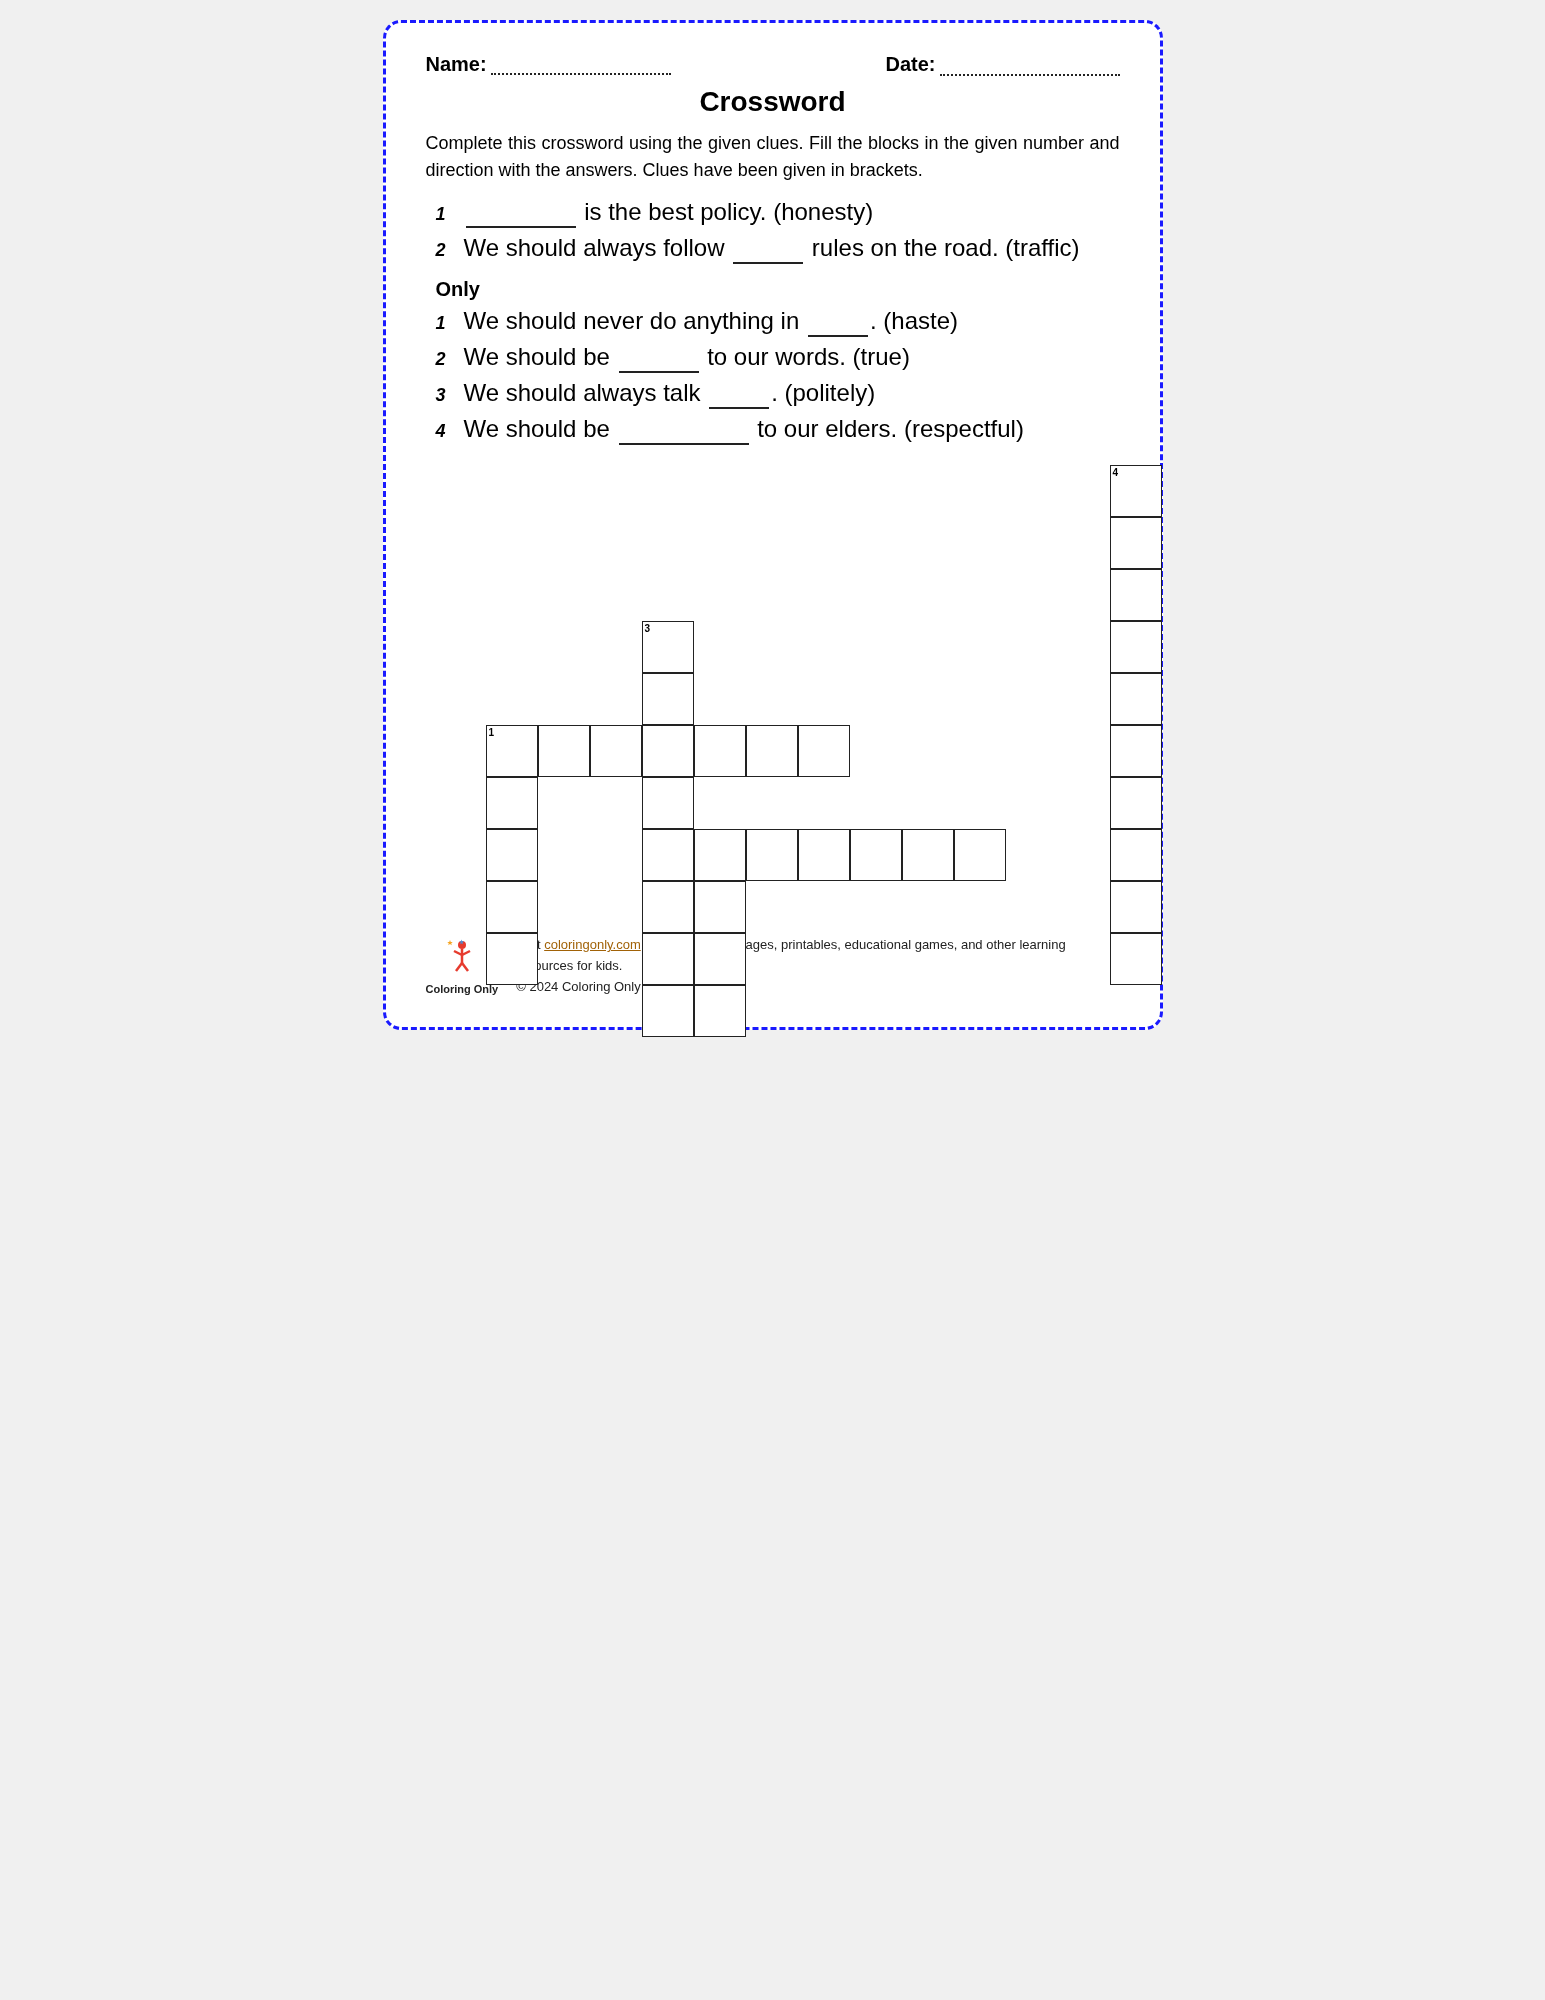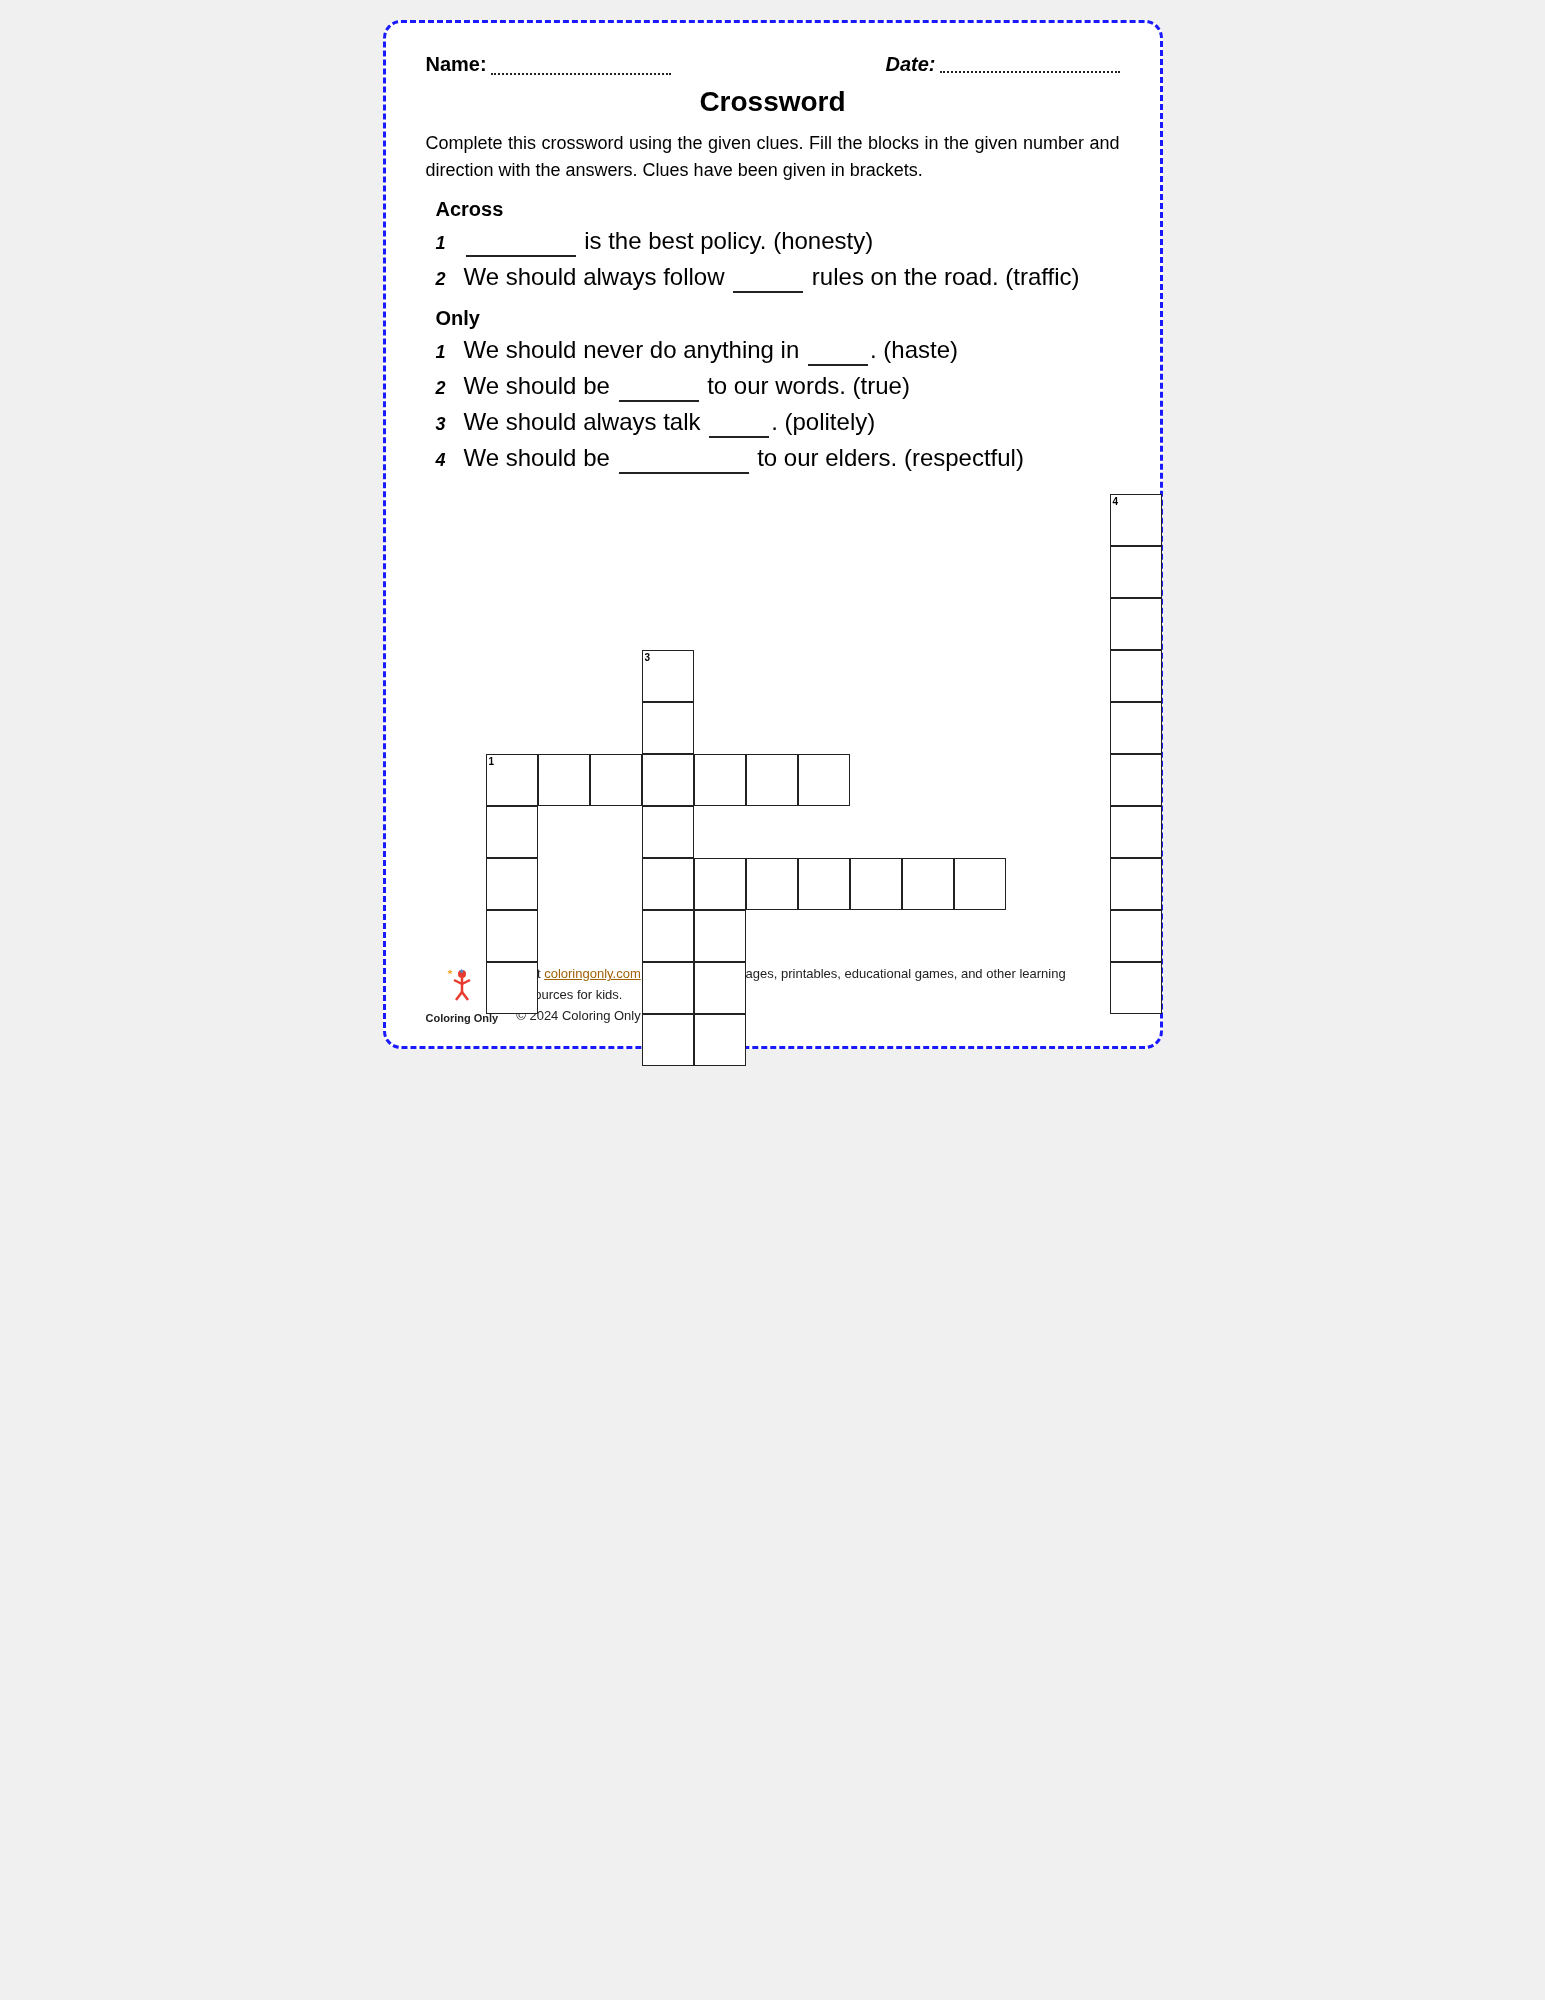--- a/index.html
+++ b/index.html
@@ -41,22 +41,21 @@
       width: 180px;
       display: inline-block;
       margin-left: 4px;
     }
     .name-section {
       display: flex;
       align-items: center;
     }
     .date-section {
       display: flex;
-      align-items: flex-start;
-      font-style: italic;
+      align-items: flex-end;
     }
     .title {
       text-align: center;
       font-size: 28px;
       font-weight: bold;
       margin: 10px 0 12px 0;
     }
     .instructions {
       font-size: 18px;
       text-align: justify;
@@ -160,21 +159,20 @@
       <span class="header-label">Date:</span>
       <span class="dotted-line-date">&nbsp;</span>
     </div>
   </div>
 
   <div class="title">Crossword</div>
 
   <div class="instructions">Complete this crossword using the given clues. Fill the blocks in the given number and direction with the answers. Clues have been given in brackets.</div>
 
   <div>
-    <div class="clue-section-title">Across</div>
     <div class="clue-item">
       <span class="clue-number">1</span>
       <span class="clue-text">
         <span class="blank" style="min-width:110px;">&nbsp;</span> is the best policy. (honesty)
       </span>
     </div>
     <div class="clue-item">
       <span class="clue-number">2</span>
       <span class="clue-text">
         We should always follow <span class="blank" style="min-width:70px;">&nbsp;</span> rules on the road. (traffic)

